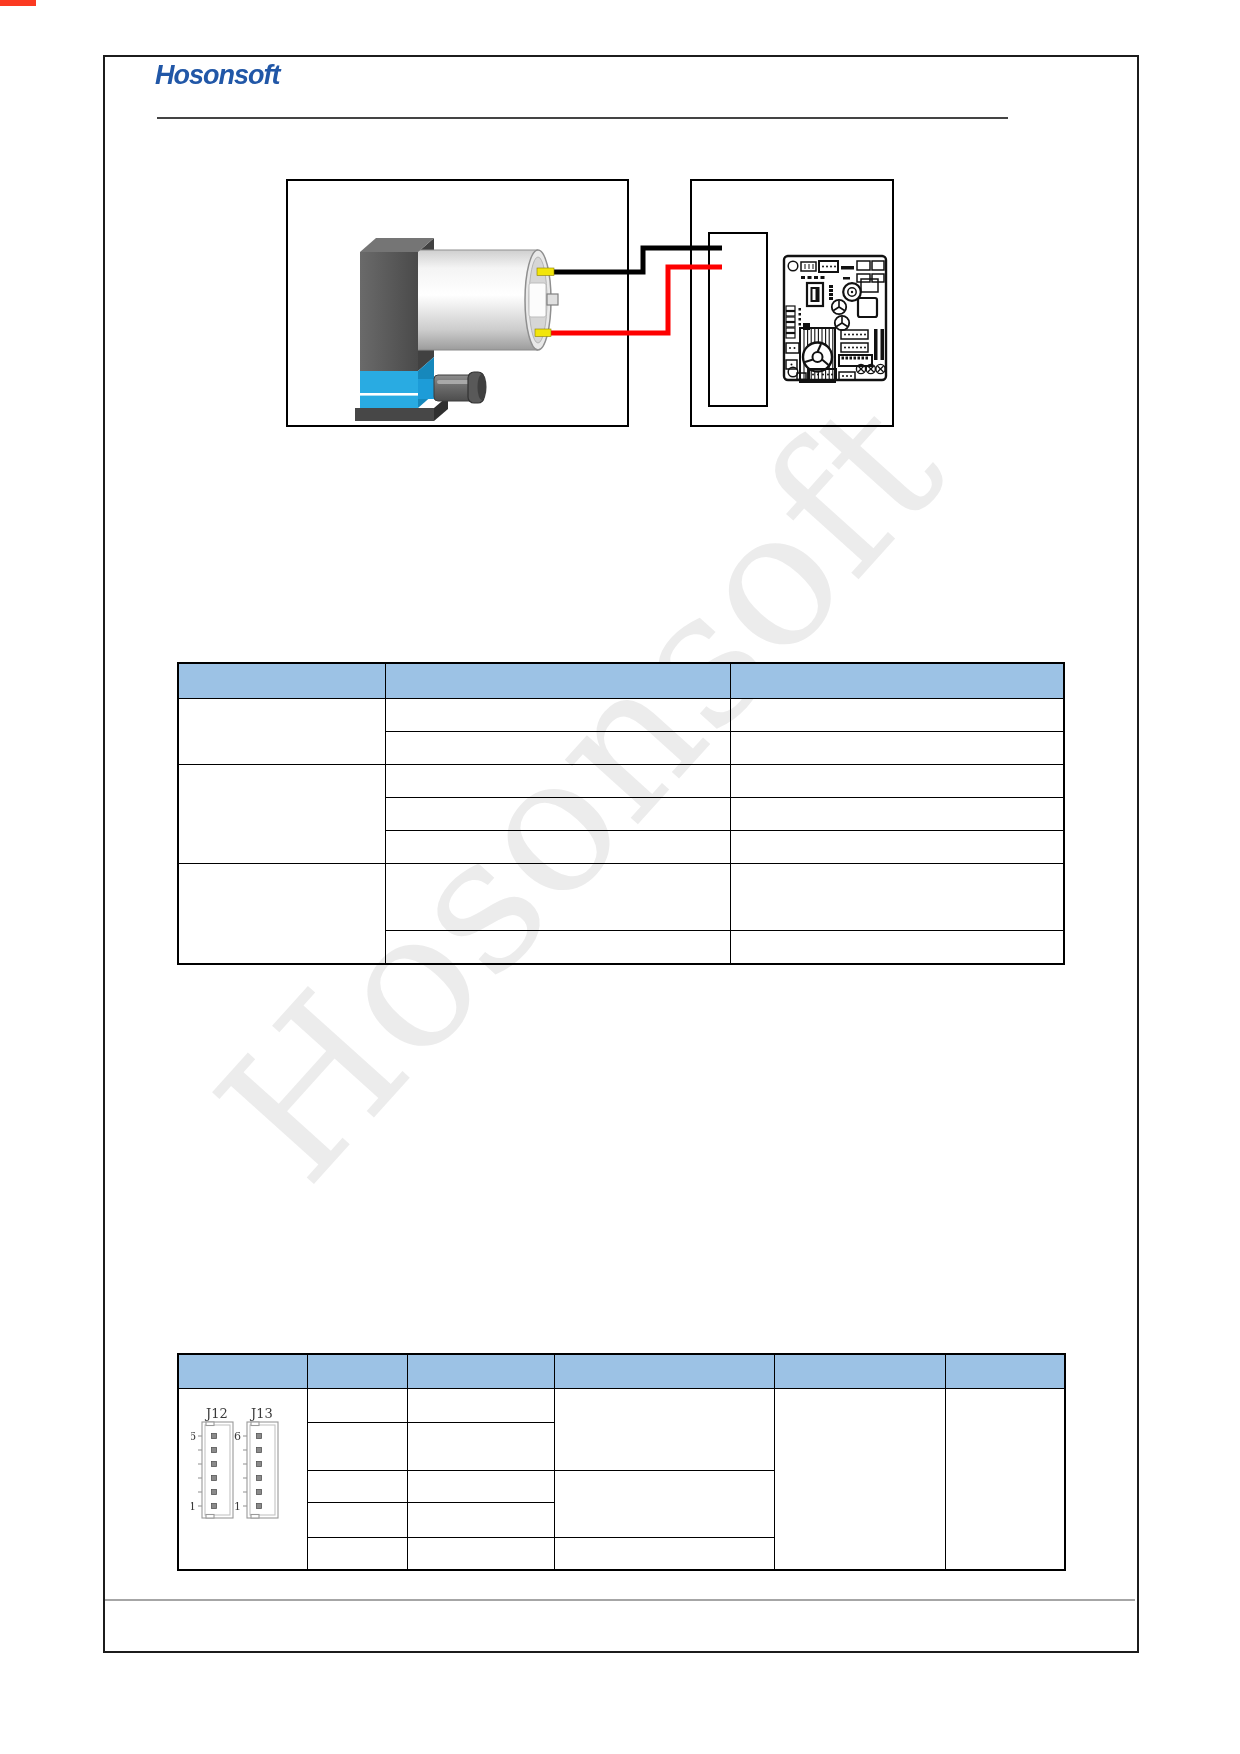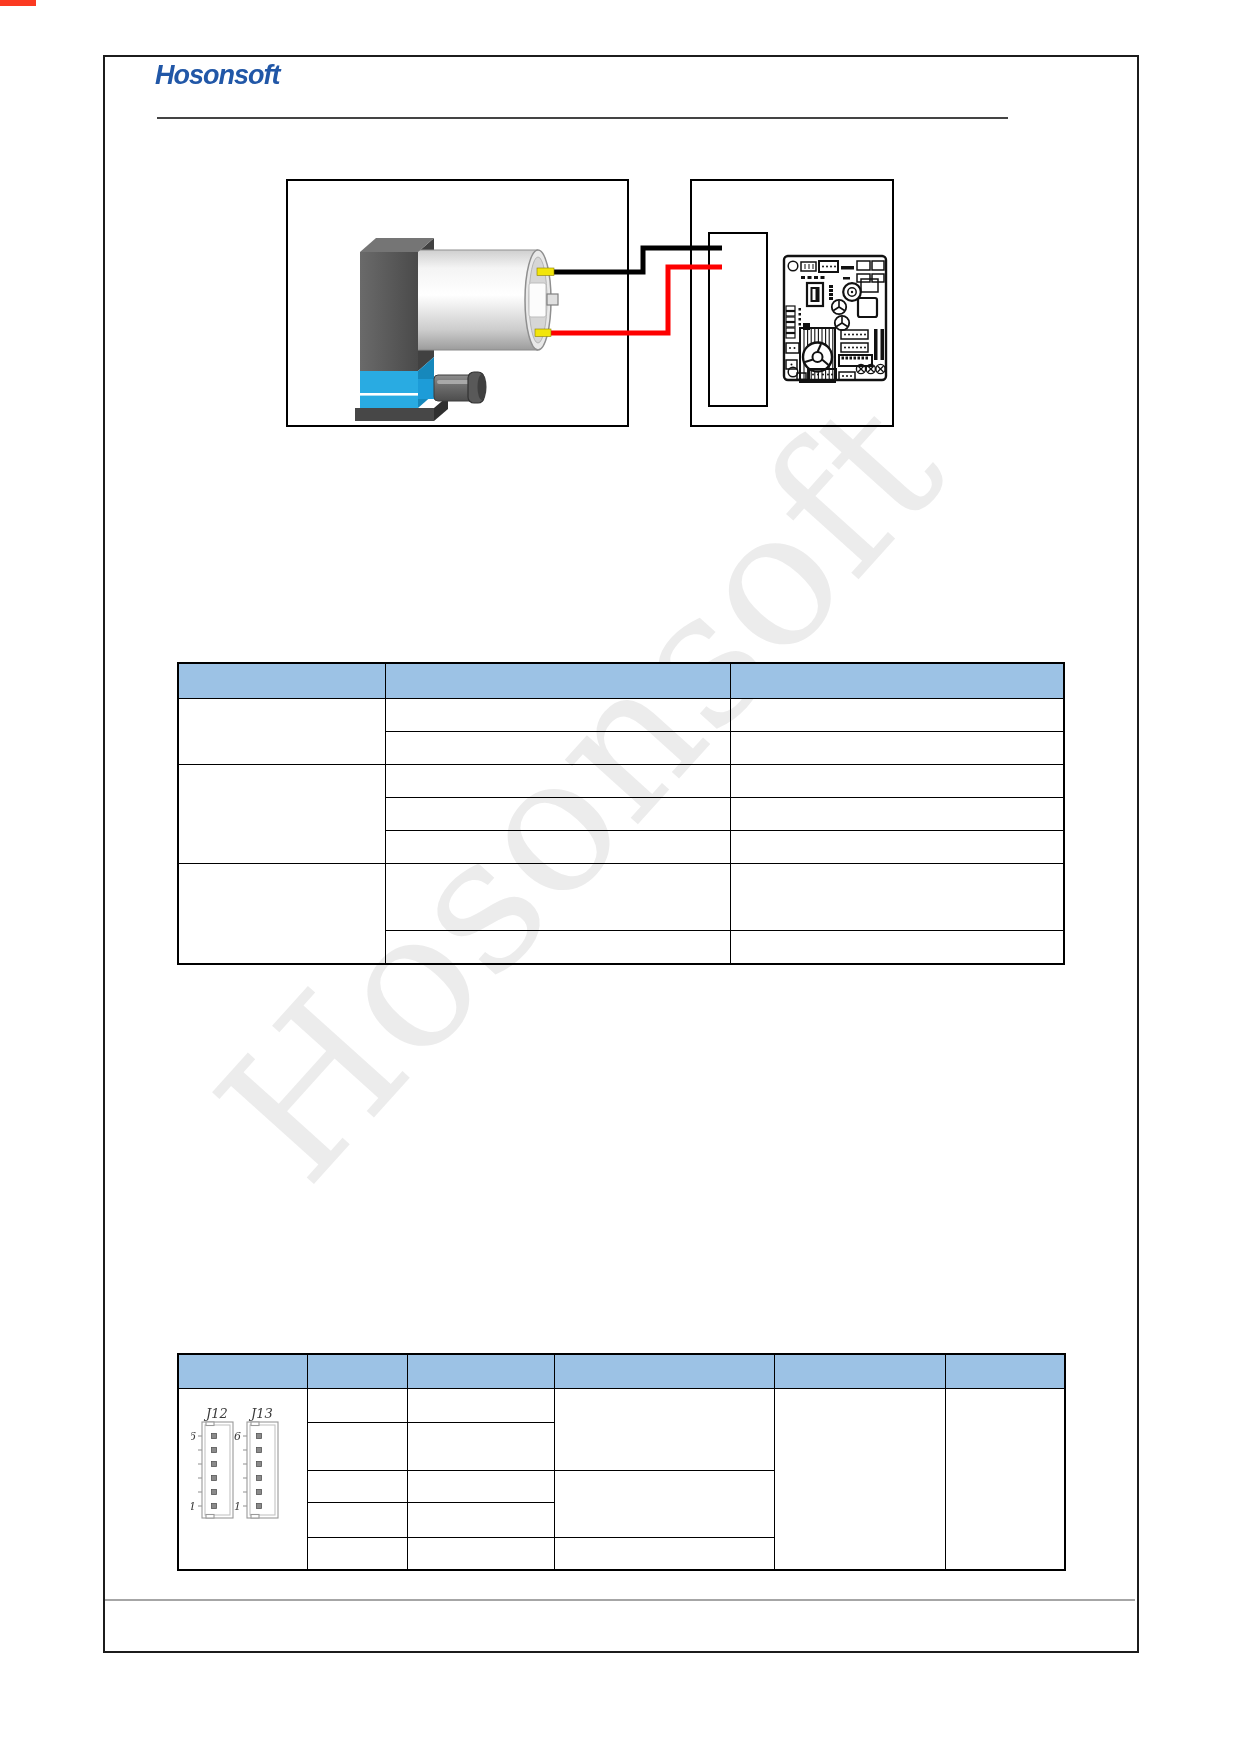--- a/index.html
+++ b/index.html
@@ -23,21 +23,21 @@
 
   
   .fig-box{border:2.5px solid #000;background:transparent;z-index:2;}
   #pump-box{left:286px;top:179px;width:339px;height:244px;}
   #board-box{left:690px;top:179px;width:200px;height:244px;}
   #connector-outline{left:708px;top:232px;width:56px;height:171px;border:2.5px solid #000;background:#fff;z-index:2;}
   #figure-art{left:280px;top:170px;z-index:3;pointer-events:none;}
 
   
   table{border-collapse:collapse;table-layout:fixed;z-index:2;position:absolute;background:transparent;}
-  td,th{border:1.6px solid #000;padding:0;background:transparent;font-style:italic;}
+  td,th{border:1.6px solid #000;padding:0;background:transparent;}
   table{border:2.4px solid #000;}
   th{background:#9CC2E5;}
   #upper-table{left:177px;top:662px;width:886px;}
   #lower-table{left:177px;top:1353px;width:887px;}
   #connector-cell{vertical-align:top;}
   #connector-fig{margin:12px 0 0 12px;display:block;}
   .serif-label{font-family:"DejaVu Serif","Liberation Serif",serif;fill:#3a3a3a;}
 </style>
 </head>
 <body>

